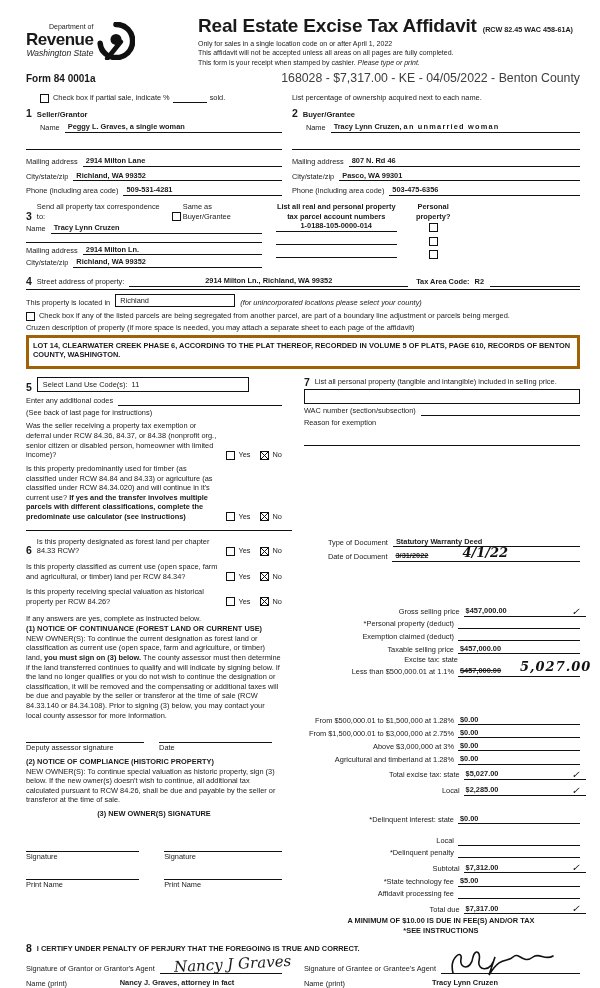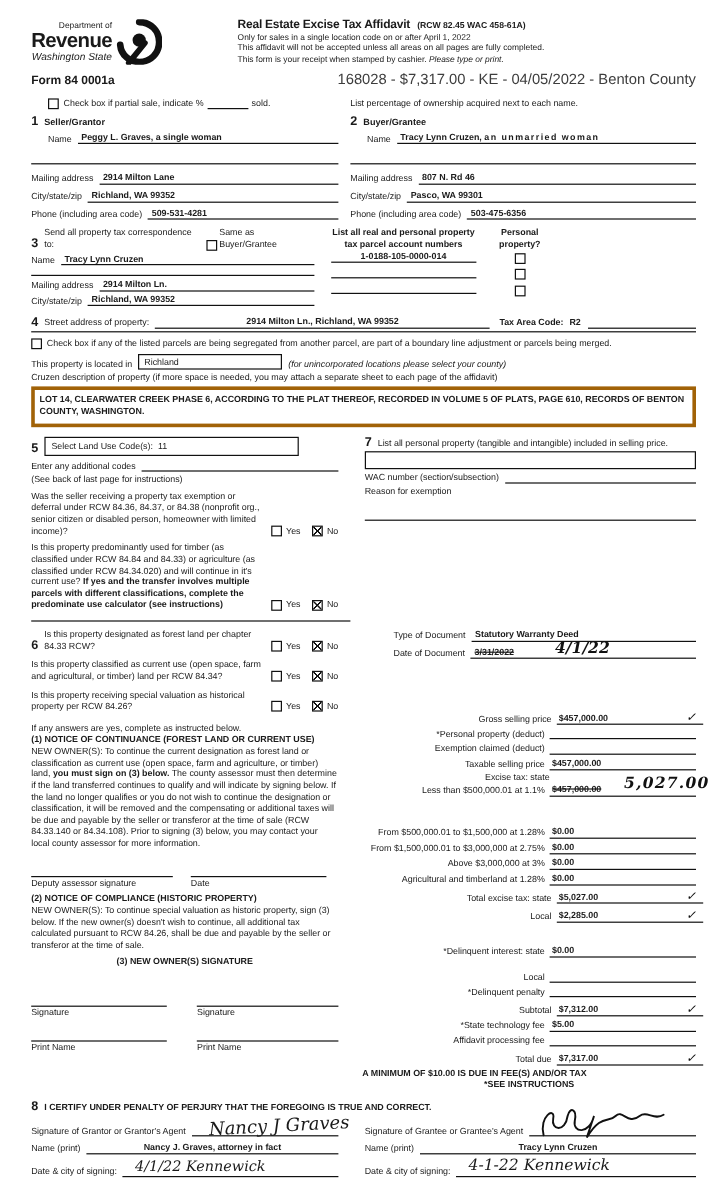--- a/index.html
+++ b/index.html
@@ -21,21 +21,21 @@
   .hand{font-family:"DejaVu Serif",serif;font-style:italic;color:#111}
   .strike{text-decoration:line-through}
   
   .hdr{display:flex;margin-bottom:2px}
   .logo{width:158px;display:flex;align-items:center}
   .logo-txt{text-align:right;line-height:1.05}
   .dept{font-size:7px}
   .rev{font-size:17px;font-weight:bold;letter-spacing:-.5px}
   .wast{font-size:8.5px;font-style:italic}
   .title-blk{margin-left:14px;flex:1}
-  .title{font-size:10px;font-weight:bold;letter-spacing:-.2px}
+  .title{font-size:19px;font-weight:bold;letter-spacing:-.2px}
   .rcw{font-size:7.2px;font-weight:bold;margin-left:6px}
   .subs{font-size:7px;line-height:1.35}
   .formline{display:flex;justify-content:space-between;align-items:baseline;margin:4px 0 6px}
   .formnum{font-size:10px;font-weight:bold}
   .txn{font-size:12.3px;color:#3d3d3d}
   .twocol{display:flex}
   .col-l{width:48%;padding-right:10px;box-sizing:border-box}
   .col-r{width:52%;box-sizing:border-box}
   .sechead{display:flex;align-items:baseline;margin:5px 0 3px}
   .st{font-weight:bold;font-size:7.6px}
@@ -199,27 +199,27 @@
     <span class="secnum">4</span>
     <span class="lbl">Street address of property:</span>
     <span class="fld" style="flex:1.4;text-align:center">2914 Milton Ln., Richland, WA 99352</span>
     <span class="lbl b" style="margin-left:8px">Tax Area Code:</span>
     <span class="b">R2</span>
     <span class="blank" style="width:90px;margin-left:6px"></span>
   </div>
   <div class="thick"></div>
 
   <div class="rc mt4">
-    <span class="box"></span>
-    <span style="margin-left:4px">Check box if any of the listed parcels are being segregated from another parcel, are part of a boundary line adjustment or parcels being merged.</span>
-  </div>
-  <div class="rc mt4">
     <span>This property is located in</span>
     <span class="lucode" style="min-width:110px;margin:0 5px;padding:1px 4px">Richland</span>
     <span class="i">(for unincorporated locations please select your county)</span>
+  </div>
+  <div class="rc mt4">
+    <span class="box"></span>
+    <span style="margin-left:4px">Check box if any of the listed parcels are being segregated from another parcel, are part of a boundary line adjustment or parcels being merged.</span>
   </div>
   <div class="mt2">Cruzen description of property (if more space is needed, you may attach a separate sheet to each page of the affidavit)</div>
   <div class="legalbox">LOT 14, CLEARWATER CREEK PHASE 6, ACCORDING TO THE PLAT THEREOF, RECORDED IN VOLUME 5 OF PLATS, PAGE 610, RECORDS OF BENTON COUNTY, WASHINGTON.</div>
 
   <div class="twocol mt8">
     <div class="col-l" style="border-bottom:1px solid #111;padding-bottom:8px">
       <div class="rc">
         <span class="secnum">5</span>
         <span class="lucode"><span>Select Land Use Code(s):</span>&nbsp;&nbsp;<span>11</span></span>
       </div>
@@ -360,21 +360,21 @@
           </div>
         <div class="fin-row" style="margin-top:1px">
             <span class="fin-lbl">Excise tax: state</span>
             <span style="width:118px;flex:none"></span>
           </div>
         <div class="fin-row" style="margin-top:1px">
             <span class="fin-lbl">Less than $500,000.01 at 1.1%</span>
             <span class="fin-val"><span class="b strike">$457,000.00</span><span class="hand bighand">5,027.00</span></span>
           </div>
 
-        <div class="fin-row" style="margin-top:24px">
+        <div class="fin-row" style="margin-top:38px">
             <span class="fin-lbl">From $500,000.01 to $1,500,000 at 1.28%</span>
             <span class="fin-val">$0.00</span>
           </div>
         <div class="fin-row">
             <span class="fin-lbl">From $1,500,000.01 to $3,000,000 at 2.75%</span>
             <span class="fin-val">$0.00</span>
           </div>
         <div class="fin-row mt10">
             <span class="fin-lbl">Above $3,000,000 at 3%</span>
             <span class="fin-val">$0.00</span>
@@ -416,21 +416,21 @@
           </div>
         <div class="fin-row">
             <span class="fin-lbl">Affidavit processing fee</span>
             <span class="fin-val"></span>
           </div>
         <div class="fin-row">
             <span class="fin-lbl">Total due</span>
             <span class="fin-val">$7,317.00</span>
             <span class="chk hand">✓</span>
           </div>
-        <div class="b mt2" style="text-align:left">A MINIMUM OF $10.00 IS DUE IN FEE(S) AND/OR TAX</div>
+        <div class="b mt2" style="text-align:center">A MINIMUM OF $10.00 IS DUE IN FEE(S) AND/OR TAX</div>
         <div class="b" style="text-align:center">*SEE INSTRUCTIONS</div>
       </div>
     </div>
   </div>
 
   <div class="r mt8">
     <span class="secnum">8</span>
     <span class="b">I CERTIFY UNDER PENALTY OF PERJURY THAT THE FOREGOING IS TRUE AND CORRECT.</span>
   </div>
   <div class="twocol mt10">

